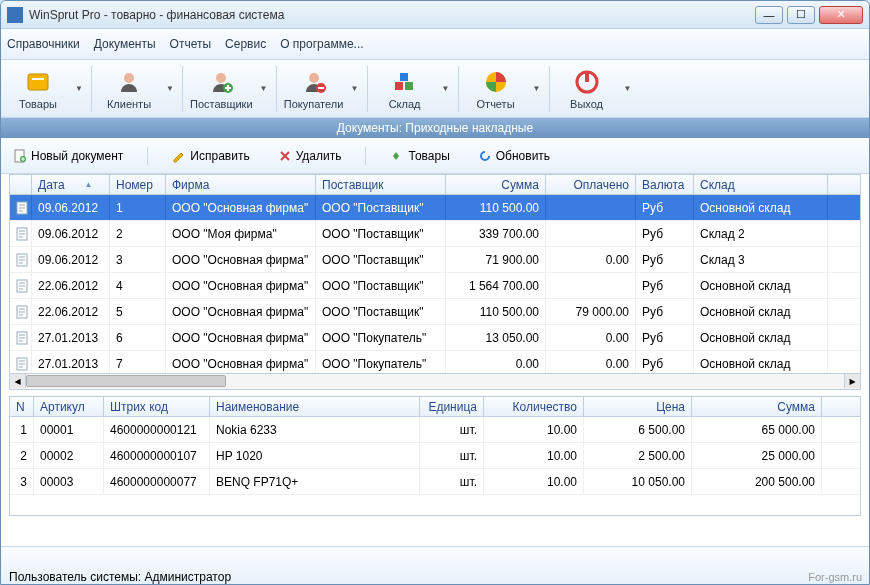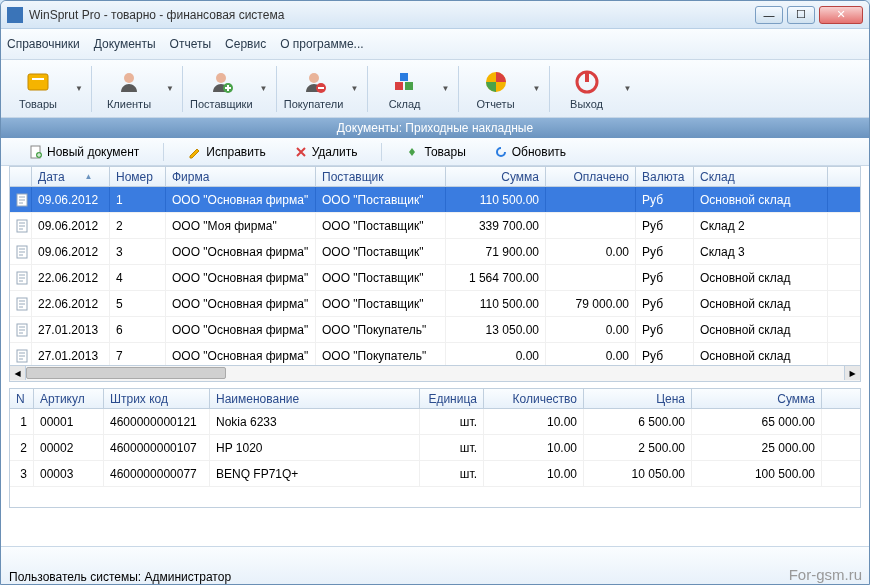--- a/index.html
+++ b/index.html
@@ -13,21 +13,21 @@
 .win-btn.close { width: 44px; background: linear-gradient(#f8d0cf,#e57270); border-color: #b94340; color: #fff; }
 .menubar { height: 22px; background: linear-gradient(#fafdff,#e8f1fa); border-bottom: 1px solid #c9d8e7; display: flex; align-items: center; padding: 15px 6px; gap: 14px; }
 .menu-item { color: #2a3b4d; cursor: pointer; }
 .toolbar { height: 58px; background: linear-gradient(#fafdff,#e4eef8); border-bottom: 1px solid #c5d6e7; display: flex; align-items: center; padding: 2px 6px; gap: 4px; }
 .tool-btn { display: flex; flex-direction: column; align-items: center; justify-content: center; min-width: 62px; height: 52px; border: 1px solid transparent; border-radius: 3px; cursor: pointer; position: relative; }
 .tool-sep { width: 1px; height: 46px; background: #c5d6e7; margin: 0 2px; }
 .tool-icon { width: 28px; height: 28px; margin-bottom: 2px; display: flex; align-items: center; justify-content: center; }
 .tool-label { color: #2a3b4d; font-size: 11px; }
 .tool-dd { width: 12px; height: 52px; display: flex; align-items: center; justify-content: center; font-size: 8px; color: #555; cursor: pointer; border: 1px solid transparent; border-radius: 3px; }
 .section-header { height: 20px; background: linear-gradient(#8fb3d8,#6a93bf); color: #fff; text-align: center; line-height: 20px; font-size: 12px; }
-.actionbar { height: 28px; background: linear-gradient(#fafdff,#e8f1fa); border-bottom: 1px solid #c9d8e7; display: flex; align-items: center; padding: 0 22px; gap: 16px; }
+.actionbar { height: 36px; background: linear-gradient(#fafdff,#e8f1fa); border-bottom: 1px solid #c9d8e7; display: flex; align-items: center; padding: 0 6px; gap: 16px; }
 .act-btn { display: flex; align-items: center; gap: 4px; padding: 2px 6px; cursor: pointer; border-radius: 3px; }
 .act-icon { width: 14px; height: 14px; display: flex; align-items: center; justify-content: center; }
 .act-sep { width: 1px; height: 18px; background: #c9d8e7; margin: 0 2px; }
 .grid { flex: 0 0 auto; overflow: hidden; }
 .grid-top { height: 200px; border: 1px solid #c0cfde; margin: 0 8px; display: flex; flex-direction: column; }
 .grid-head { display: flex; background: linear-gradient(#fafdff,#e8f1fa); border-bottom: 1px solid #c0cfde; height: 20px; }
 .gh { border-right: 1px solid #c0cfde; padding: 2px 6px; color: #2a4b8d; font-size: 12px; display: flex; align-items: center; cursor: pointer; }
 .grid-body { flex: 1; overflow: auto; background: #fff; }
 .grow { display: flex; height: 26px; border-bottom: 1px solid #f0f0f0; }
 .grow.sel { background: #3a7ce0; color: #fff; }
@@ -35,21 +35,21 @@
 .grow.sel .gc { border-right-color: #2a6bd0; }
 .row-icon { width: 16px; height: 14px; display: flex; align-items: center; justify-content: center; }
 .num { justify-content: flex-end; }
 .hscroll { height: 16px; border: 1px solid #c0cfde; border-top: none; margin: 0 8px; background: #f5f5f5; position: relative; }
 .hscroll-thumb { position: absolute; left: 16px; top: 1px; height: 12px; width: 200px; background: #d0d0d0; border: 1px solid #aaa; border-radius: 2px; }
 .hscroll-arr { position: absolute; top: 0; width: 16px; height: 14px; background: #e8e8e8; display: flex; align-items: center; justify-content: center; font-size: 8px; cursor: pointer; }
 .hscroll-arr.l { left: 0; border-right: 1px solid #c0cfde; }
 .hscroll-arr.r { right: 0; border-left: 1px solid #c0cfde; }
 .grid-bottom { height: 120px; border: 1px solid #c0cfde; margin: 6px 8px 0 8px; display: flex; flex-direction: column; }
 .statusbar { height: 38px; background: linear-gradient(#fafdff,#e8f1fa); border-top: 1px solid #c9d8e7; display: flex; align-items: flex-end; padding: 0 8px; margin-top: auto; }
-.footer { position: absolute; bottom: 2px; right: 8px; color: #999; font-size: 15px; }
+.footer { position: absolute; bottom: 2px; right: 8px; color: #999; font-size: 11px; }
 .sort-arrow { font-size: 8px; margin-left: 4px; color: #6a93bf; }
 .spacer { flex: 1; }
 .col-iconcell { width: 22px; flex: 0 0 22px; }
 .w-date { width: 78px; flex: 0 0 78px; gap: 16px; }
 .w-num { width: 56px; flex: 0 0 56px; }
 .w-firm { width: 150px; flex: 0 0 150px; }
 .w-supp { width: 130px; flex: 0 0 130px; }
 .w-sum { width: 100px; flex: 0 0 100px; }
 .w-paid { width: 90px; flex: 0 0 90px; }
 .w-curr { width: 58px; flex: 0 0 58px; }
@@ -403,21 +403,21 @@
           <div class="gc w-total num">25 000.00</div>
         </div>
         <div class="grow">
           <div class="gc w-n num">3</div>
           <div class="gc w-art">00003</div>
           <div class="gc w-bar">4600000000077</div>
           <div class="gc w-name">BENQ FP71Q+</div>
           <div class="gc w-unit num">шт.</div>
           <div class="gc w-qty num">10.00</div>
           <div class="gc w-price num">10 050.00</div>
-          <div class="gc w-total num">100 500.00</div>
+          <div class="gc w-total num">200 500.00</div>
         </div>
       </div>
   </div>
 
   <div class="spacer"></div>
 
   <div class="statusbar">
     <span>Пользователь системы: Администратор</span>
   </div>
 </div>

